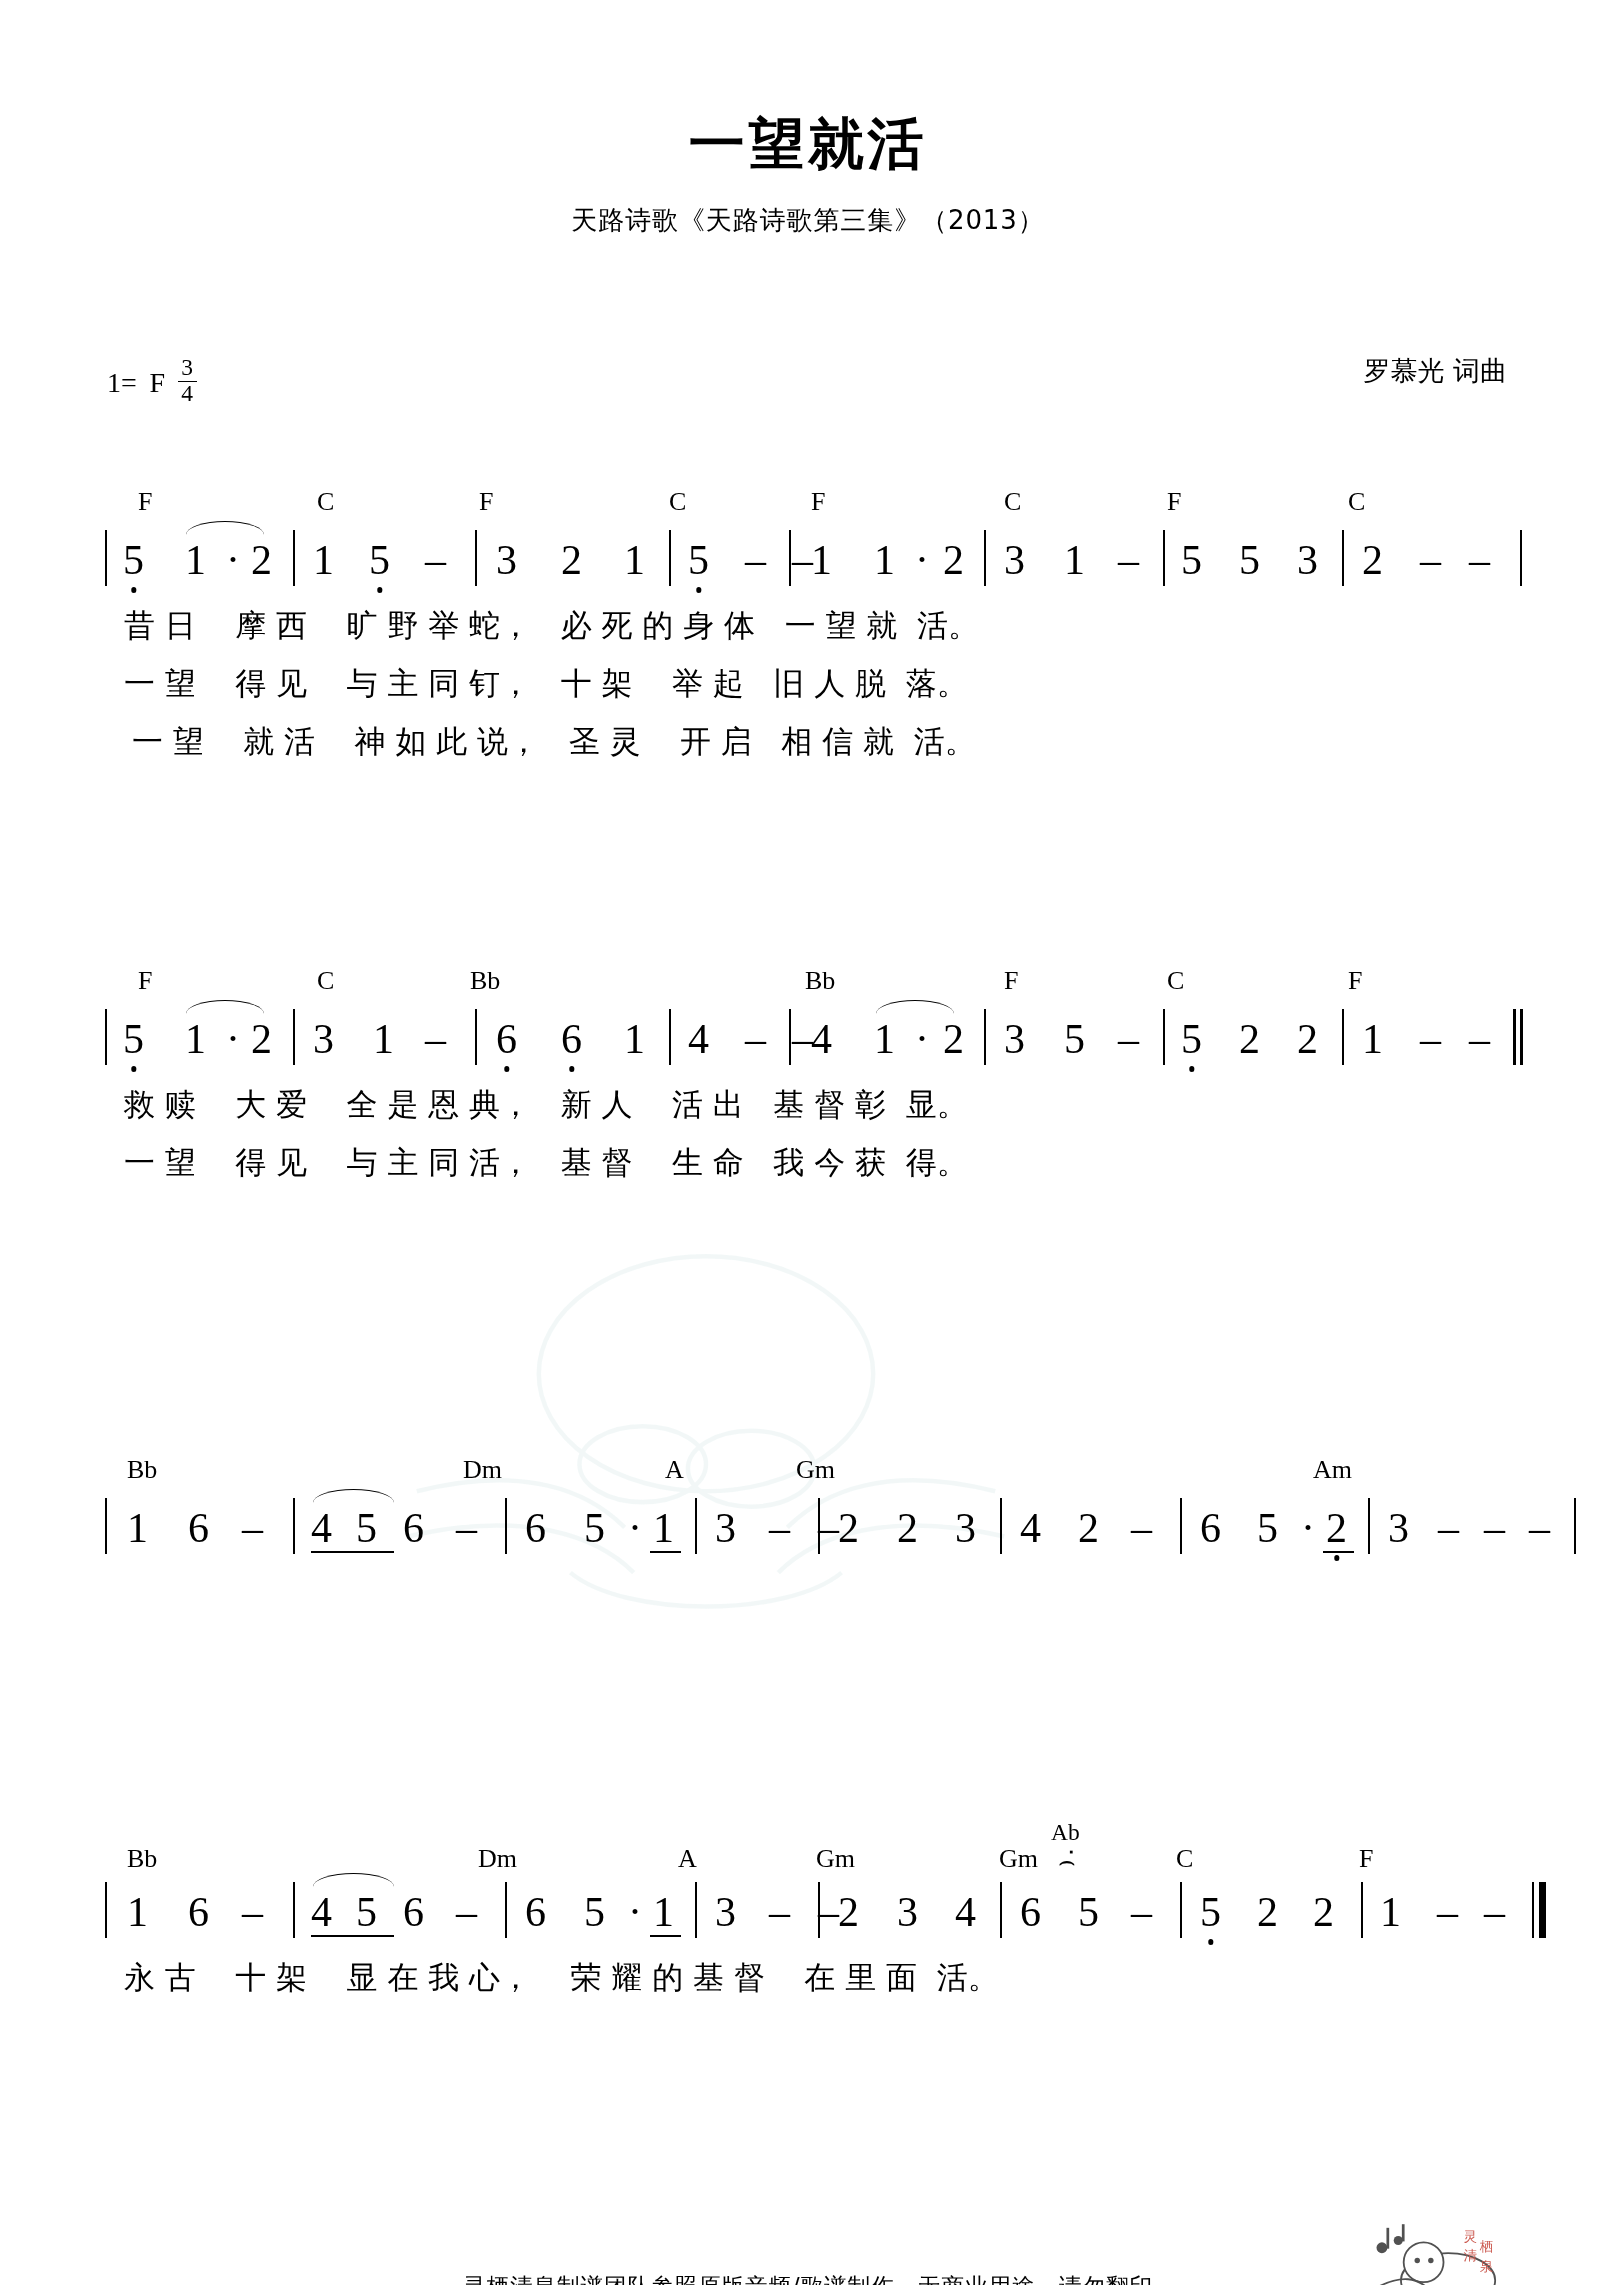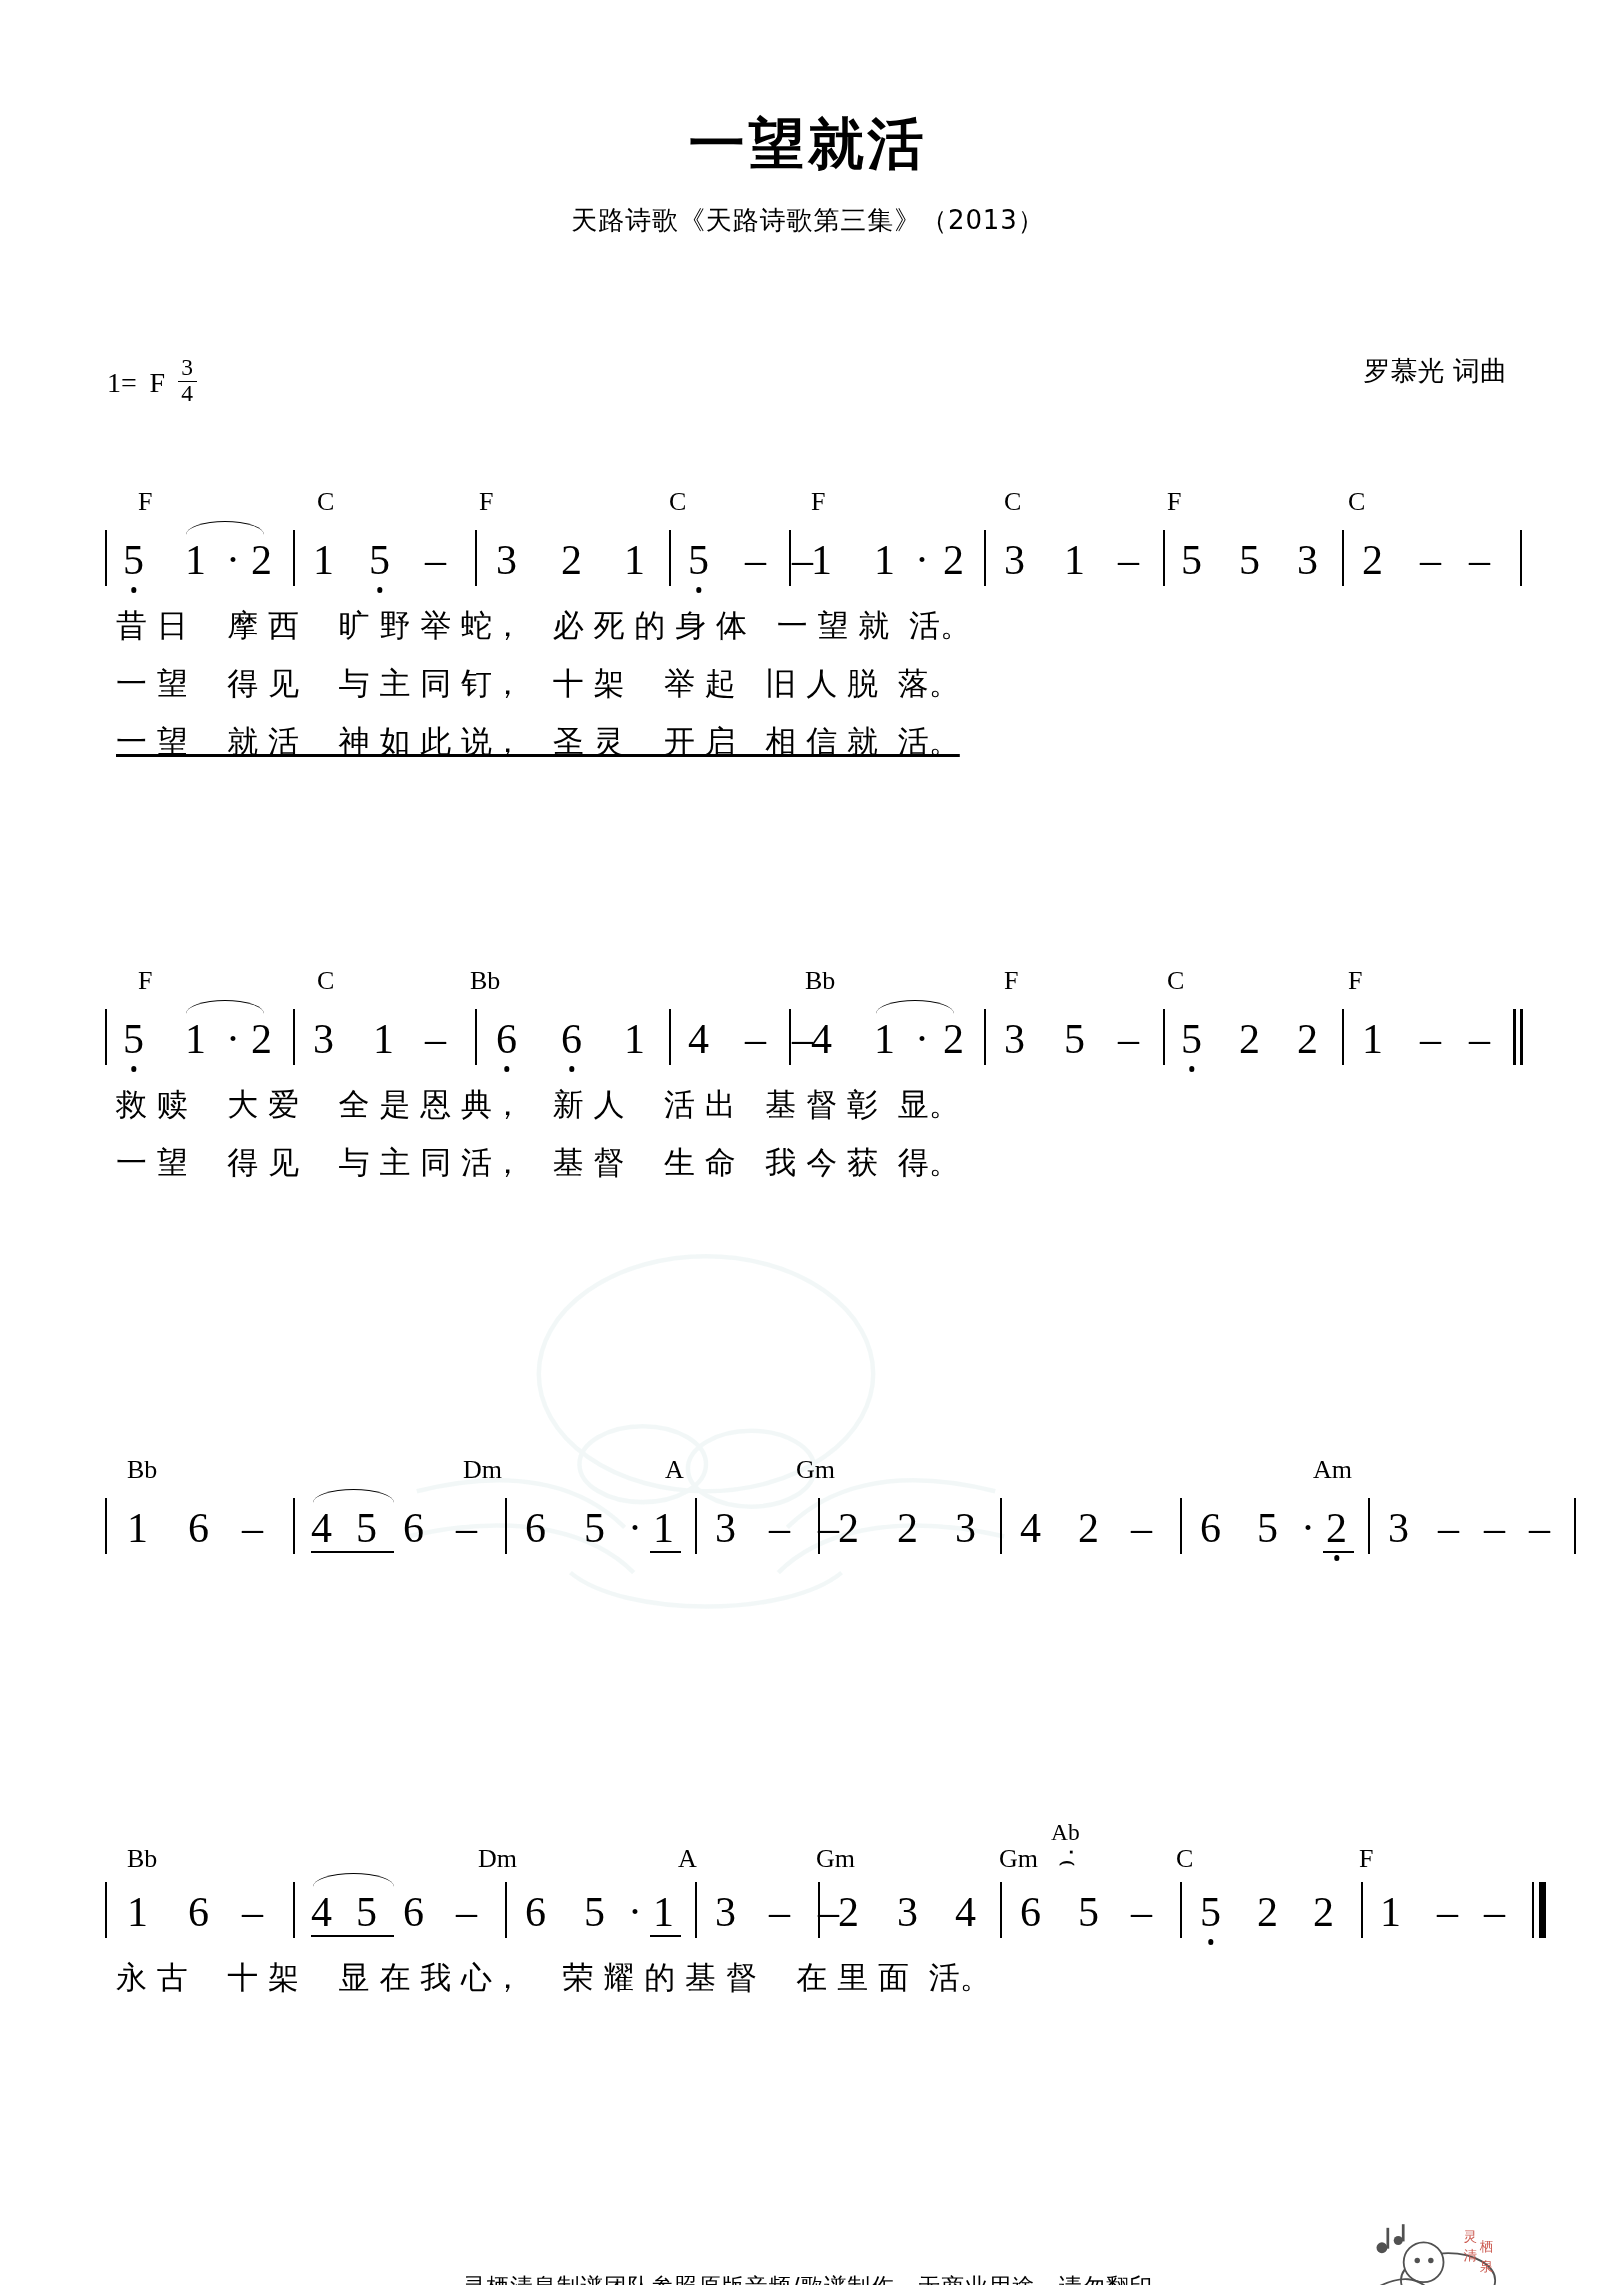--- a/index.html
+++ b/index.html
@@ -96,21 +96,21 @@
     position:absolute;
     font-size:27px;
   }
 
   .lyricrow{
     position:relative;
     height:51px;
     font-family:"DejaVu Sans", sans-serif;
     font-size:31px;
   }
-  .lyric{position:absolute;white-space:pre;letter-spacing:0px;}
+  .lyric{position:absolute;white-space:pre;letter-spacing:0px;margin-left:8px;}
 
   
   .footer{
     position:absolute;
     left:0;width:1616px;
     top:2164px;
     text-align:center;
     font-family:"DejaVu Sans", sans-serif;
     font-size:22.6px;
     letter-spacing:0.9px;
@@ -210,21 +210,21 @@
       <div class="bar" style="left:1520px;"></div>
     </div>
 
     <div class="lyricrow" style="height:58px;">
       <span class="lyric" style="left:116px;top:3.6px;">昔 日    摩 西    旷 野 举 蛇，   必 死 的 身 体   一 望 就  活。</span>
     </div>
     <div class="lyricrow" style="height:58px;">
       <span class="lyric" style="left:116px;top:3.6px;">一 望    得 见    与 主 同 钉，   十 架    举 起   旧 人 脱  落。</span>
     </div>
     <div class="lyricrow" style="height:58px;">
-      <span class="lyric" style="left:116px;top:3.6px;text-decoration:underline;">一 望    就 活    神 如 此 说，   圣 灵    开 启   相 信 就  活。</span>
+      <span class="lyric" style="left:124px;top:3.6px;">一 望    就 活    神 如 此 说，   圣 灵    开 启   相 信 就  活。</span>
     </div>
   </div>
 
   <div class="system" style="top:859px;">
     <div class="chordrow">
       <span class="chord" style="left:138px;">F</span>
       <span class="chord" style="left:317px;">C</span>
       <span class="chord" style="left:470px;">Bb</span>
       <span class="chord" style="left:805px;">Bb</span>
       <span class="chord" style="left:1004px;">F</span>

